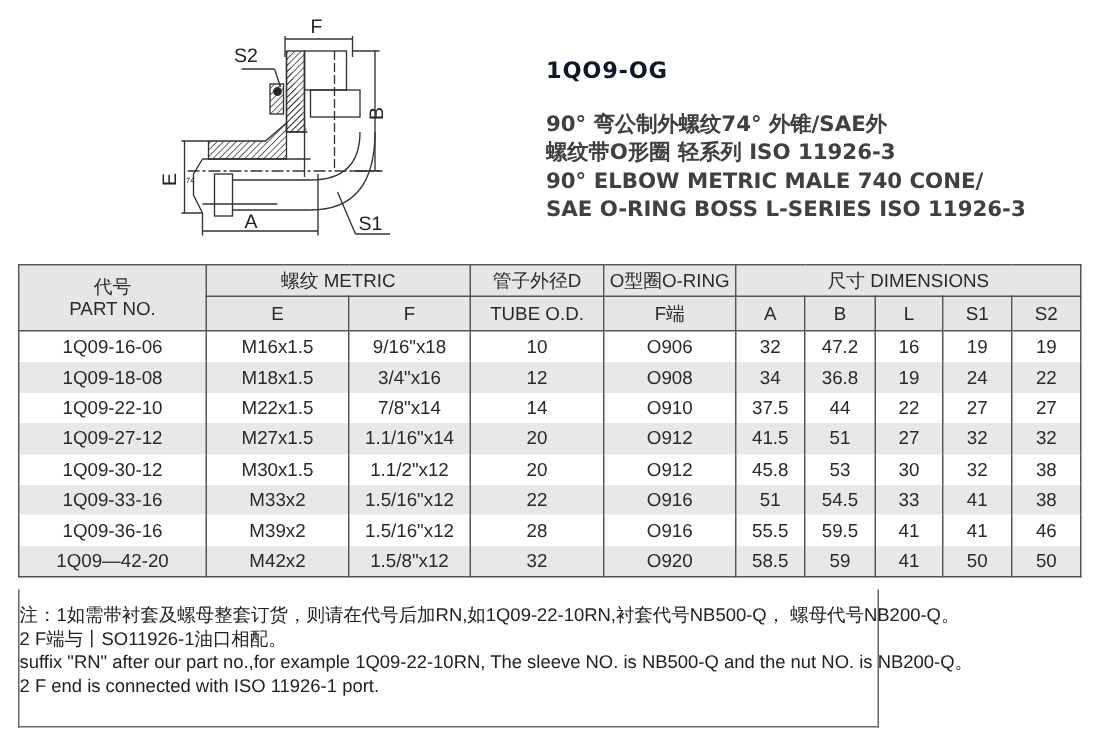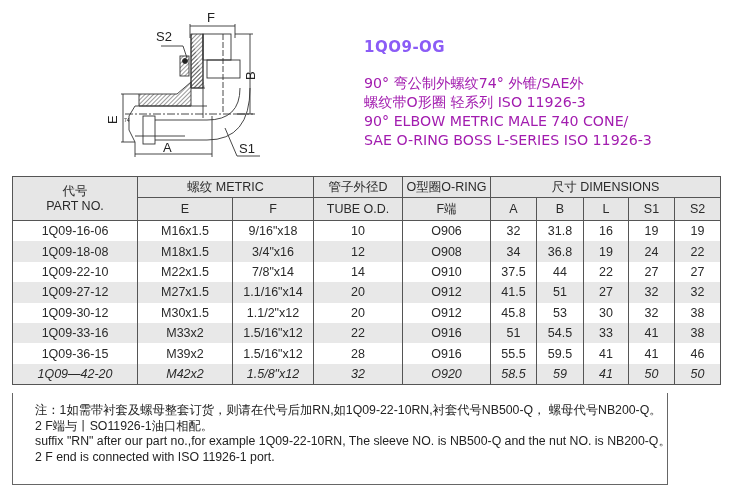--- a/index.html
+++ b/index.html
@@ -1,32 +1,32 @@
 <!DOCTYPE html>
 <html><head>
 <meta charset="utf-8">
 <style>
   html, body { margin:0; padding:0; }
   body { width:730px; height:500px; background:#ffffff; position:relative; overflow:hidden;
          font-family:"Liberation Sans","DejaVu Sans",sans-serif; color:#222; }
   .drawing { position:absolute; left:95px; top:8px; width:175px; height:150px; }
   .title-block { position:absolute; left:364px; top:38px; }
-  .model { font-family:"DejaVu Sans",sans-serif; font-weight:bold; font-size:15px; color:#8b5cf6; letter-spacing:0.5px; margin-bottom:18px; }
-  .desc-line { font-family:"DejaVu Sans",sans-serif; font-weight:normal; font-size:14.2px; color:#a21caf; line-height:19px; white-space:nowrap; }
+  .model { font-family:"DejaVu Sans",sans-serif; font-weight:bold; font-size:15px; color:#0f172a; letter-spacing:0.5px; margin-bottom:18px; }
+  .desc-line { font-family:"DejaVu Sans",sans-serif; font-weight:bold; font-size:14.2px; color:#404040; line-height:19px; white-space:nowrap; }
   table.spec { position:absolute; left:12px; top:176px; width:708px; border-collapse:collapse; table-layout:fixed; font-size:12.5px; }
   table.spec td, table.spec th { border:1px solid #555; text-align:center; padding:0; font-weight:normal; color:#2a2a2a; white-space:nowrap; overflow:hidden; }
   table.spec th { background:#e6e6e6;text-align:center; }
   table.spec thead tr.r1 th { height:20px; }
   table.spec thead tr.r2 th { height:22px; }
   table.spec tbody td { height:20.4px; border-top:none; border-bottom:none; }
-  table.spec tbody tr:last-child td { border-bottom:1px solid #555;font-style:italic; }
+  table.spec tbody tr:last-child td { border-bottom:1px solid #555; }
   table.spec tbody tr:nth-child(even) td { background:#e8e8e8; }
   table.spec tbody tr:nth-child(odd) td { background:#ffffff; }
   .partno-head { line-height:15px; }
-  .note-box { position:absolute; left:12px; top:393px; width:656px; height:92px; border:1px solid #666; border-top:none; box-sizing:border-box; padding:10px 0 0 22px; font-size:12.3px; color:#222; line-height:15.5px; }
+  .note-box { position:absolute; left:12px; top:393px; width:574px; height:92px; border:1px solid #666; border-top:none; box-sizing:border-box; padding:10px 0 0 0; font-size:12.3px; color:#222; line-height:15.5px; }
   .note-line { white-space:nowrap; }
 </style>
 </head>
 <body>
 
 <svg class="drawing" viewBox="0 0 175 150" xmlns="http://www.w3.org/2000/svg">
   <defs>
     <pattern id="hatch" width="3" height="3" patternUnits="userSpaceOnUse" patternTransform="rotate(45)">
       <line x1="0" y1="0" x2="0" y2="3" stroke="#333" stroke-width="1"></line>
     </pattern>
@@ -133,21 +133,21 @@
     </tr>
   </thead>
   <tbody>
     <tr>
       <td>1Q09-16-06</td>
       <td>M16x1.5</td>
       <td>9/16"x18</td>
       <td>10</td>
       <td>O906</td>
       <td>32</td>
-      <td>31.8</td>
+      <td>47.2</td>
       <td>16</td>
       <td>19</td>
       <td>19</td>
     </tr>
     <tr>
       <td>1Q09-18-08</td>
       <td>M18x1.5</td>
       <td>3/4"x16</td>
       <td>12</td>
       <td>O908</td>
@@ -199,21 +199,21 @@
       <td>1.5/16"x12</td>
       <td>22</td>
       <td>O916</td>
       <td>51</td>
       <td>54.5</td>
       <td>33</td>
       <td>41</td>
       <td>38</td>
     </tr>
     <tr>
-      <td>1Q09-36-15</td>
+      <td>1Q09-36-16</td>
       <td>M39x2</td>
       <td>1.5/16"x12</td>
       <td>28</td>
       <td>O916</td>
       <td>55.5</td>
       <td>59.5</td>
       <td>41</td>
       <td>41</td>
       <td>46</td>
     </tr>

